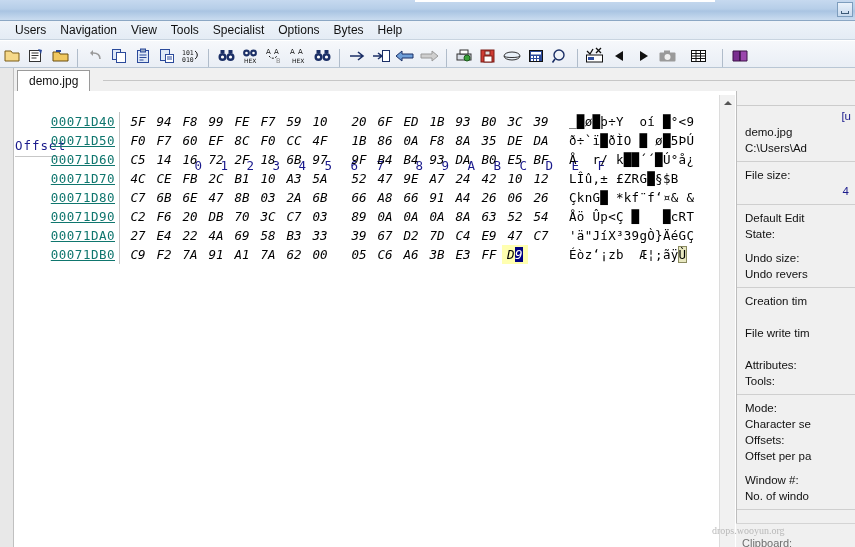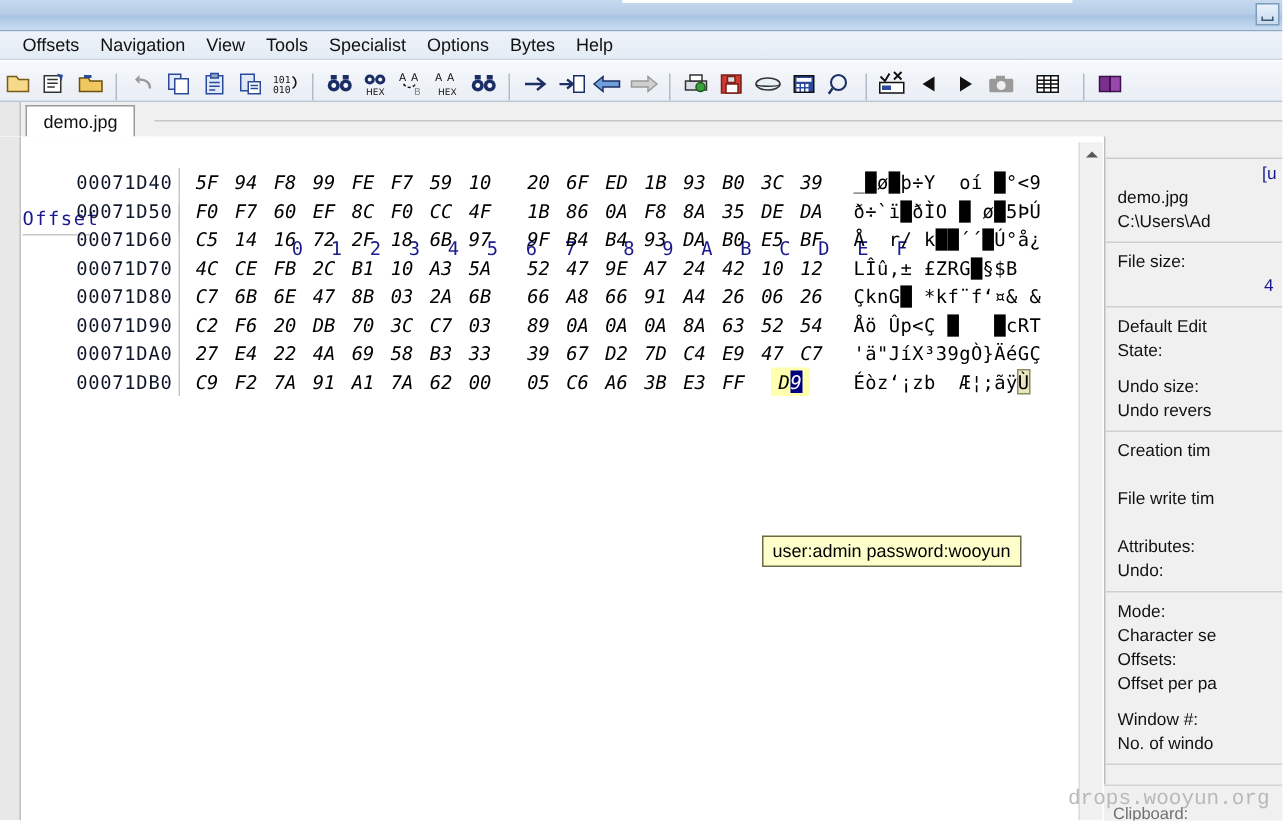--- a/index.html
+++ b/index.html
@@ -203,22 +203,23 @@
   .hex-row {
     position: relative;
     height: 19px;
     line-height: 19px;
   }
   .off {
     position: absolute;
     left: 0; top: 0;
     width: 100px;
     text-align: right;
-    color: #0f172a;
+    color: #0f766e;
     letter-spacing: 0.5px;
+    text-decoration: underline;
   }
   .vline {
     position: absolute;
     left: 104px; top: 0;
     width: 1px; height: 19px;
     background: #c7c7c7;
   }
   .bytes {
     position: absolute;
     left: 110px; top: 0;
@@ -229,21 +230,21 @@
     display: inline-block;
     width: 26px;
     text-align: center;
   }
   .bytes span.b.gap { margin-left: 13px; }
   .bytes span.b .nib-sel {
     background: #000080;
     color: #ffffff;
     padding: 0 0.5px;
   }
-  .bytes span.b.hl { background: #ffffb0; margin-left: 12px; }
+  .bytes span.b.hl { background: #ffffb0; }
 
   .ascii {
     position: absolute;
     left: 554px; top: 0;
     color: #000;
     font-family: "DejaVu Sans Mono", "Liberation Mono", monospace;
     letter-spacing: 0.3px;
   }
   .ascii .chsel {
     background: #e8e8c0;
@@ -332,22 +333,22 @@
     height: 1px;
     background: #cfcfcf;
     margin: 5px 0 5px -8px;
   }
   .ip-gap { height: 8px; }
 
   
   #watermark {
     position: absolute;
     left: 712px; top: 525px;
-    font-family: Liberation Mono, monospace;
-    font-size: 14px;
+    font-family: Liberation Serif, serif;
+    font-size: 10px;
     color: #b9b9b9;
     white-space: nowrap;
     z-index: 30;
   }
   #clipboard-ghost {
     position: absolute;
     left: 742px; top: 537px;
     font-size: 11px;
     color: #6f6f6f;
     white-space: nowrap;
@@ -365,21 +366,21 @@
 </head>
 <body>
 
 <div id="titlebar">
   <div class="topstripe"></div>
   <div class="title-text">[demo.jpg]</div>
   <div class="winbtn"></div>
 </div>
 
 <div id="menubar">
-  <div class="menu-item">Offsets</div>
+  <div class="menu-item">Users</div>
   <div class="menu-item">Navigation</div>
   <div class="menu-item">View</div>
   <div class="menu-item">Tools</div>
   <div class="menu-item">Specialist</div>
   <div class="menu-item">Options</div>
   <div class="menu-item">Bytes</div>
   <div class="menu-item">Help</div>
 </div>
 
 <div id="toolbar">
@@ -615,21 +616,20 @@
       <div class="hdr-sep-v"></div>
       <div class="hdr-cols">
         <span>0</span><span>1</span><span>2</span><span>3</span><span>4</span><span>5</span><span>6</span><span>7</span><span class="gap">8</span><span>9</span><span>A</span><span>B</span><span>C</span><span>D</span><span>E</span><span>F</span>
       </div>
     </div>
 
     
     <div class="data-rows" id="data-rows"><div class="hex-row"><div class="off">00071D40</div><div class="vline"></div><div class="bytes"><span class="b">5F</span><span class="b">94</span><span class="b">F8</span><span class="b">99</span><span class="b">FE</span><span class="b">F7</span><span class="b">59</span><span class="b">10</span><span class="b gap">20</span><span class="b">6F</span><span class="b">ED</span><span class="b">1B</span><span class="b">93</span><span class="b">B0</span><span class="b">3C</span><span class="b">39</span></div><div class="ascii">_█ø█þ÷Y  oí █°&lt;9</div></div><div class="hex-row"><div class="off">00071D50</div><div class="vline"></div><div class="bytes"><span class="b">F0</span><span class="b">F7</span><span class="b">60</span><span class="b">EF</span><span class="b">8C</span><span class="b">F0</span><span class="b">CC</span><span class="b">4F</span><span class="b gap">1B</span><span class="b">86</span><span class="b">0A</span><span class="b">F8</span><span class="b">8A</span><span class="b">35</span><span class="b">DE</span><span class="b">DA</span></div><div class="ascii">ð÷`ï█ðÌO █ ø█5ÞÚ</div></div><div class="hex-row"><div class="off">00071D60</div><div class="vline"></div><div class="bytes"><span class="b">C5</span><span class="b">14</span><span class="b">16</span><span class="b">72</span><span class="b">2F</span><span class="b">18</span><span class="b">6B</span><span class="b">97</span><span class="b gap">9F</span><span class="b">B4</span><span class="b">B4</span><span class="b">93</span><span class="b">DA</span><span class="b">B0</span><span class="b">E5</span><span class="b">BF</span></div><div class="ascii">Å  r/ k██´´█Ú°å¿</div></div><div class="hex-row"><div class="off">00071D70</div><div class="vline"></div><div class="bytes"><span class="b">4C</span><span class="b">CE</span><span class="b">FB</span><span class="b">2C</span><span class="b">B1</span><span class="b">10</span><span class="b">A3</span><span class="b">5A</span><span class="b gap">52</span><span class="b">47</span><span class="b">9E</span><span class="b">A7</span><span class="b">24</span><span class="b">42</span><span class="b">10</span><span class="b">12</span></div><div class="ascii">LÎû,± £ZRG█§$B</div></div><div class="hex-row"><div class="off">00071D80</div><div class="vline"></div><div class="bytes"><span class="b">C7</span><span class="b">6B</span><span class="b">6E</span><span class="b">47</span><span class="b">8B</span><span class="b">03</span><span class="b">2A</span><span class="b">6B</span><span class="b gap">66</span><span class="b">A8</span><span class="b">66</span><span class="b">91</span><span class="b">A4</span><span class="b">26</span><span class="b">06</span><span class="b">26</span></div><div class="ascii">ÇknG█ *kf¨f‘¤&amp; &amp;</div></div><div class="hex-row"><div class="off">00071D90</div><div class="vline"></div><div class="bytes"><span class="b">C2</span><span class="b">F6</span><span class="b">20</span><span class="b">DB</span><span class="b">70</span><span class="b">3C</span><span class="b">C7</span><span class="b">03</span><span class="b gap">89</span><span class="b">0A</span><span class="b">0A</span><span class="b">0A</span><span class="b">8A</span><span class="b">63</span><span class="b">52</span><span class="b">54</span></div><div class="ascii">Åö Ûp&lt;Ç █   █cRT</div></div><div class="hex-row"><div class="off">00071DA0</div><div class="vline"></div><div class="bytes"><span class="b">27</span><span class="b">E4</span><span class="b">22</span><span class="b">4A</span><span class="b">69</span><span class="b">58</span><span class="b">B3</span><span class="b">33</span><span class="b gap">39</span><span class="b">67</span><span class="b">D2</span><span class="b">7D</span><span class="b">C4</span><span class="b">E9</span><span class="b">47</span><span class="b">C7</span></div><div class="ascii">'ä"JíX³39gÒ}ÄéGÇ</div></div><div class="hex-row"><div class="off">00071DB0</div><div class="vline"></div><div class="bytes"><span class="b">C9</span><span class="b">F2</span><span class="b">7A</span><span class="b">91</span><span class="b">A1</span><span class="b">7A</span><span class="b">62</span><span class="b">00</span><span class="b gap">05</span><span class="b">C6</span><span class="b">A6</span><span class="b">3B</span><span class="b">E3</span><span class="b">FF</span><span class="b hl">D<span class="nib-sel">9</span></span><span class="b"></span></div><div class="ascii">Éòz‘¡zb  Æ¦;ãÿ<span class="chsel">Ù</span></div></div></div>
   </div>
 
-  <div id="tooltip">user:admin password:wooyun</div>
 </div>
 
 <div id="hexscroll">
   <div class="sb-up"></div>
 </div>
 
 <div id="infopanel">
   <div class="ip-head"></div>
   <div class="ip-body">
     <div class="ip-linkrow">[u</div>
@@ -645,21 +645,21 @@
     <div class="ip-line">Undo size:</div>
     <div class="ip-line">Undo revers</div>
     <div class="ip-rule"></div>
     <div class="ip-line">Creation tim</div>
     <div class="ip-gap"></div>
     <div class="ip-gap"></div>
     <div class="ip-line">File write tim</div>
     <div class="ip-gap"></div>
     <div class="ip-gap"></div>
     <div class="ip-line">Attributes:</div>
-    <div class="ip-line">Undo:</div>
+    <div class="ip-line">Tools:</div>
     <div class="ip-rule"></div>
     <div class="ip-line">Mode:</div>
     <div class="ip-line">Character se</div>
     <div class="ip-line">Offsets:</div>
     <div class="ip-line">Offset per pa</div>
     <div class="ip-gap"></div>
     <div class="ip-line">Window #:</div>
     <div class="ip-line">No. of windo</div>
     <div class="ip-rule"></div>
   </div>

